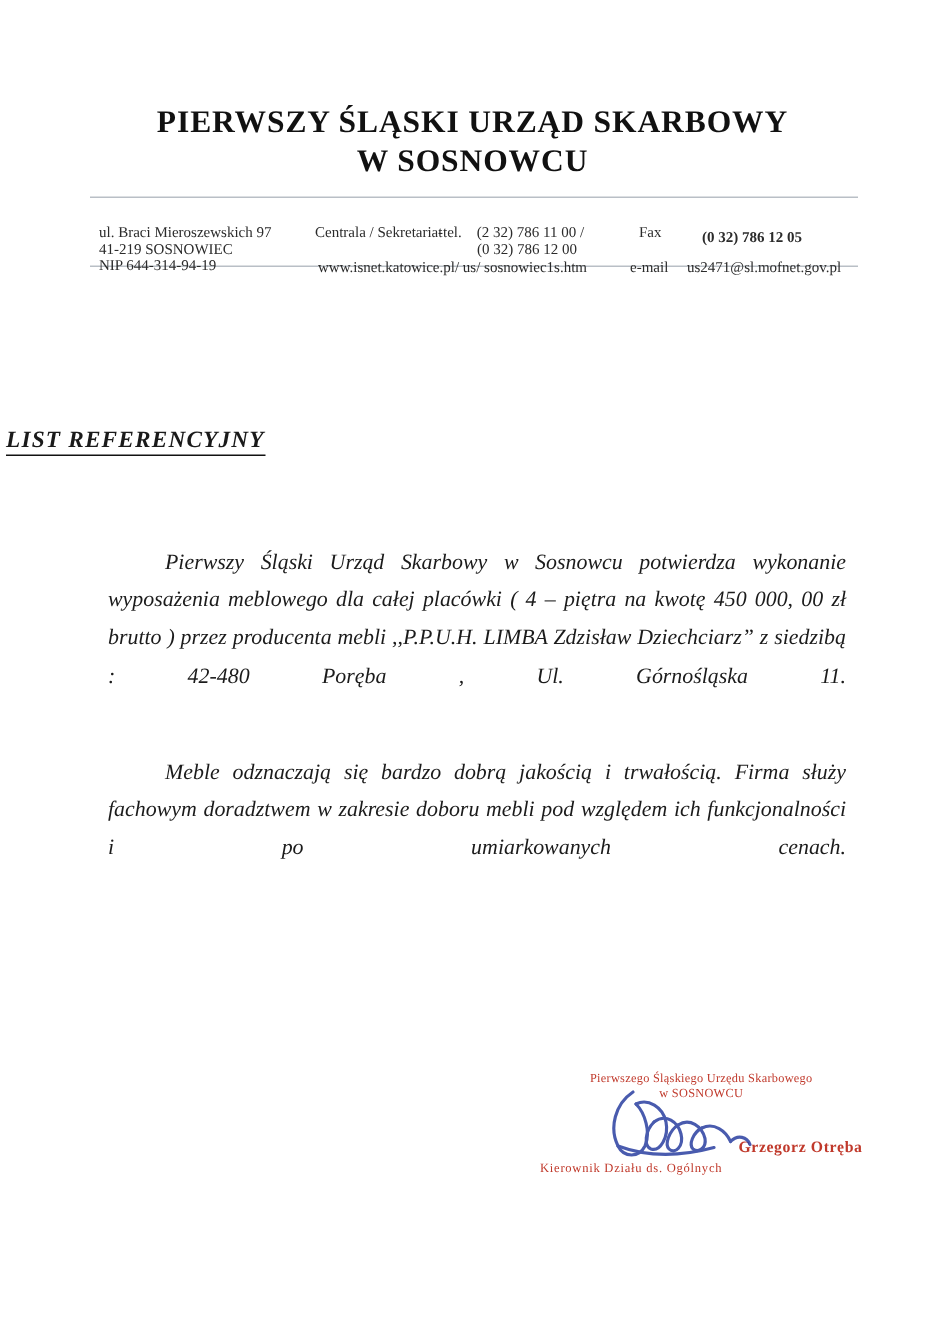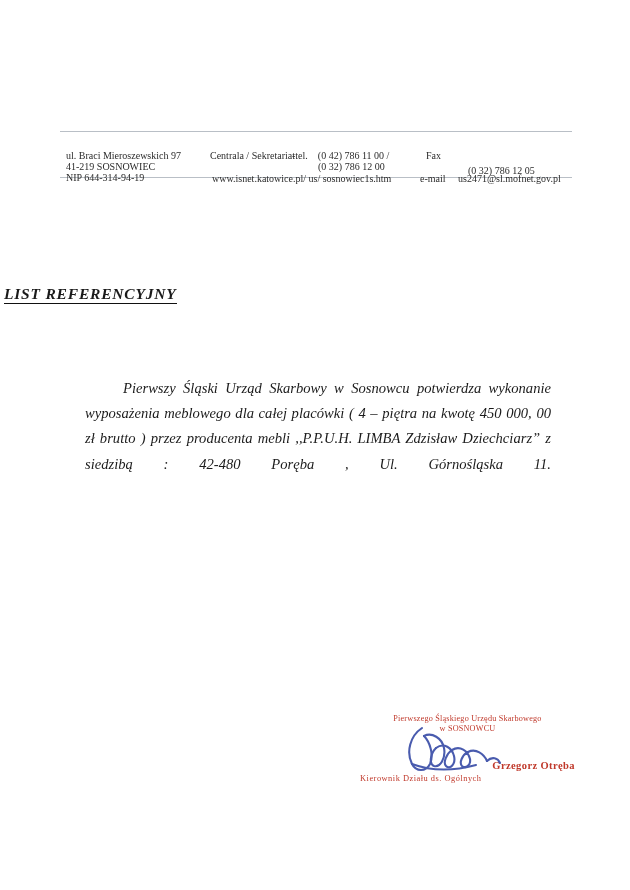--- a/index.html
+++ b/index.html
@@ -82,21 +82,21 @@
     position: absolute;
     left: 258px;
     top: 14px;
     white-space: nowrap;
   }
   .col-web {
     left: 152px;
     top: 26px;
   }
   .col-fax-label { left: 366px; top: 3px; }
-  .col-fax-val { left: 408px; top: 18px; }
+  .col-fax-val { left: 408px; top: 6px; font-weight: bold; }
   .col-mail-label { left: 360px; top: 26px; text-align: center; }
   .col-mail-val { left: 398px; top: 26px; }
   .c-line { display: block; }
 
   
   .doc-title {
     position: absolute;
     left: 4px;
     top: 285px;
     width: 630px;
@@ -117,21 +117,21 @@
     left: 72px;
     top: 363px;
     width: 492px;
     font-style: italic;
     font-size: 14.6px;
     line-height: 25.2px;
     text-align: justify;
     color: #1b1b1b;
   }
   .para {
-    margin: 13px;
+    margin: 0;
     text-indent: 38px;
     text-align: justify;
   }
   .para.p2 { margin-top: 16px; }
   .para.p3 { margin-top: 14px; }
   .para.p4 { margin-top: 14px; }
   .para:last-child { margin-bottom: 0; }
 
   
   .para::after {
@@ -201,56 +201,61 @@
     width: 130px;
     height: 62px;
     pointer-events: none;
   }
 </style>
 </head>
 <body>
 
 <div class="page">
 
+  <div class="letterhead">
+    <div class="org-title-line">PIERWSZY ŚLĄSKI URZĄD SKARBOWY</div>
+    <div class="org-title-line second">W SOSNOWCU</div>
+  </div>
 
   <div class="rule rule-top"></div>
   <div class="rule rule-bottom"></div>
 
   <div class="contact">
 
     <div class="c-col col-address">
       <span class="c-line">ul. Braci Mieroszewskich 97</span>
       <span class="c-line">41-219  SOSNOWIEC</span>
       <span class="c-line">NIP 644-314-94-19</span>
     </div>
 
     <div class="c-col col-central">Centrala / Sekretariat</div>
 
     <div class="c-col tel-row">
       <span>-tel.</span>
       &nbsp;&nbsp;
-      <span>(0 42) 786 11 00  /</span>
+      <span>(2 32) 786 11 00  /</span>
     </div>
     <div class="c-col tel-row2">(0 32) 786 12 00</div>
 
     <div class="c-col col-web">www.isnet.katowice.pl/ us/ sosnowiec1s.htm</div>
 
     <div class="c-col col-fax-label">Fax</div>
     <div class="c-col col-fax-val">(0 32) 786 12 05</div>
 
     <div class="c-col col-mail-label">e-mail</div>
     <div class="c-col col-mail-val">us2471@sl.mofnet.gov.pl</div>
   </div>
 
   <div class="doc-title">
     <span>LIST REFERENCYJNY</span>
   </div>
 
   <div class="body-text">
     <p class="para p1">Pierwszy Śląski Urząd Skarbowy w Sosnowcu   potwierdza wykonanie wyposażenia meblowego dla całej placówki ( 4 – piętra na kwotę 450 000, 00 zł brutto ) przez producenta mebli ,,P.P.U.H. LIMBA Zdzisław Dziechciarz” z siedzibą : 42-480 Poręba , Ul. Górnośląska 11.</p>
+    <p class="para p3">Meble odznaczają się bardzo dobrą jakością i trwałością. Firma służy fachowym doradztwem w zakresie doboru mebli pod względem ich funkcjonalności i po umiarkowanych cenach.</p>
   </div>
 
   <div class="stamp">
     <div class="stamp-text">
       <div class="stamp-l2">Pierwszego Śląskiego Urzędu Skarbowego</div>
       <div class="stamp-l3">w SOSNOWCU</div>
     </div>
 
     <div class="stamp-name">Grzegorz Otręba</div>
     <div class="stamp-role">Kierownik Działu ds. Ogólnych</div>

